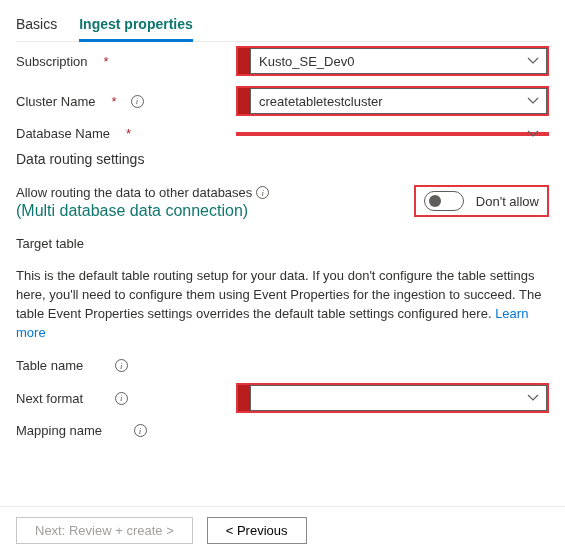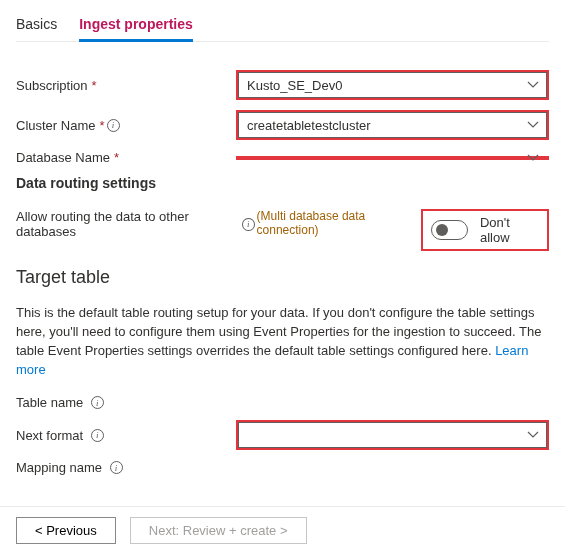--- a/index.html
+++ b/index.html
@@ -8,57 +8,58 @@
     padding: 10px 16px;
     font-family: "Segoe UI", Arial, sans-serif;
     font-size: 13px;
     color: #323130;
     width: 565px;
   }
   .tabs {
     display: flex;
     gap: 22px;
     border-bottom: 1px solid #edebe9;
-    margin-bottom: 28px;
+    margin-bottom: 4px;
   }
   .tab {
     padding: 6px 0 9px 0;
     cursor: pointer;
     font-size: 14px;
     color: #323130;
     position: relative;
   }
   .tab.active {
     font-weight: 600;
-    color: #be185d;
+    color: #0f766e;
   }
   .tab.active::after {
     content: "";
     position: absolute;
     left: 0; right: 0; bottom: -1px;
     height: 3px;
     background: #0078d4;
   }
   .row {
     display: flex;
     align-items: center;
     margin-bottom: 10px;
   }
   .label {
     width: 220px;
     display: flex;
     align-items: center;
-    gap: 2px;
+    gap: 14px;
   }
   .req { color: #a4262c; margin-left: 2px; }
   .field-wrap {
     flex: 1;
     position: relative;
     border: 2px solid #e2353e;
-    background: #f9a8d4;
+    background: #b91c1c;
+    padding-left: 12px;
   }
   .select, .tinput {
     width: 100%;
     border: 1px solid #605e5c;
     height: 26px;
     padding: 0 24px 0 8px;
     font-family: inherit;
     font-size: 13px;
     background: #fff;
     color: #323130;
@@ -67,33 +68,33 @@
   .select { appearance: none; }
   .chev {
     position: absolute;
     right: 8px;
     top: 50%;
     transform: translateY(-50%);
     pointer-events: none;
   }
   .chev svg { display:block; }
   .section-h {
-    font-weight: 700;
+    font-weight: 400;
     font-size: 14px;
     margin: 4px 0 18px 0;
   }
   .toggle-row {
     display: flex;
     align-items: flex-start;
     justify-content: space-between;
     margin-bottom: 16px;
   }
-  .toggle-left { display:flex; flex-direction:row; gap:2px; }
+  .toggle-left { display:flex; flex-direction:column; gap:2px; }
   .toggle-left .tline { display:flex; align-items:center; gap:4px; }
-  .sub { color:#a16207; font-size:12px; }
+  .sub { color:#0f766e; font-size:16px; }
   .toggle-box {
     border: 2px solid #e2353e;
     padding: 4px 8px;
     display:flex;
     align-items:center;
     gap:12px;
   }
   .tog {
     width: 40px; height: 20px;
     border: 1px solid #605e5c;
@@ -102,21 +103,21 @@
     background: #fff;
     cursor: pointer;
   }
   .tog .knob {
     position:absolute;
     width:12px;height:12px;
     border-radius:50%;
     background:#605e5c;
     top:3px; left:4px;
   }
-  .target-h { font-size:18px; margin: 8px 0 16px 0; }
+  .target-h { font-size:13px; margin: 8px 0 16px 0; }
   .desc { line-height:1.45; margin-bottom:16px; }
   .desc a { color:#0078d4; text-decoration:none; cursor:pointer; }
   .info-icon {
     display:inline-flex;
     width:13px; height:13px;
     border:1px solid #605e5c;
     border-radius:50%;
     align-items:center;
     justify-content:center;
     font-size:9px;
@@ -255,15 +256,15 @@
 </div>
 
 <div class="row">
   <div class="label">
     <span>Mapping name</span>
     &nbsp;<span class="info-icon">i</span>
   </div>
 </div>
 
 <div class="footer">
+  <button class="btn disabled">Next: Review + create &gt;</button>
   <button class="btn">&lt; Previous</button>
-  <button class="btn disabled">Next: Review + create &gt;</button>
 </div>
 
 </body></html>

